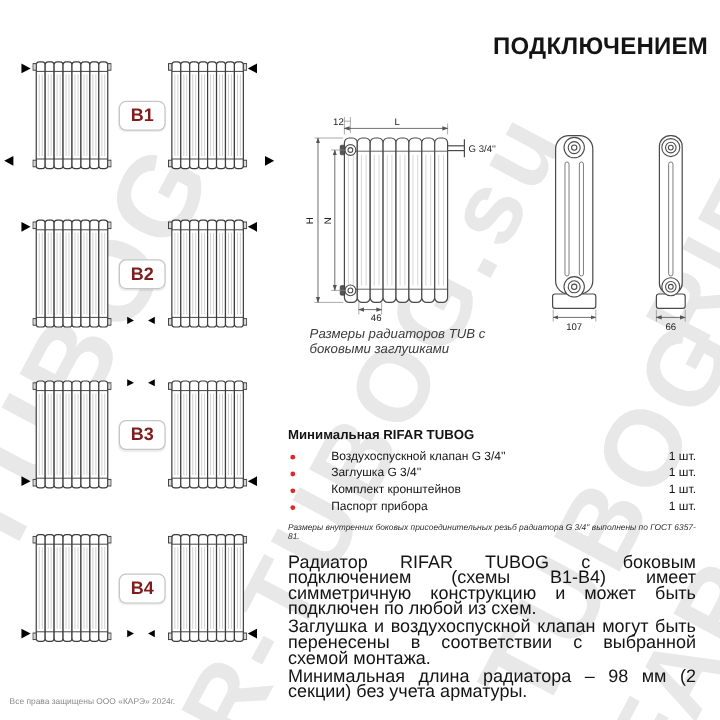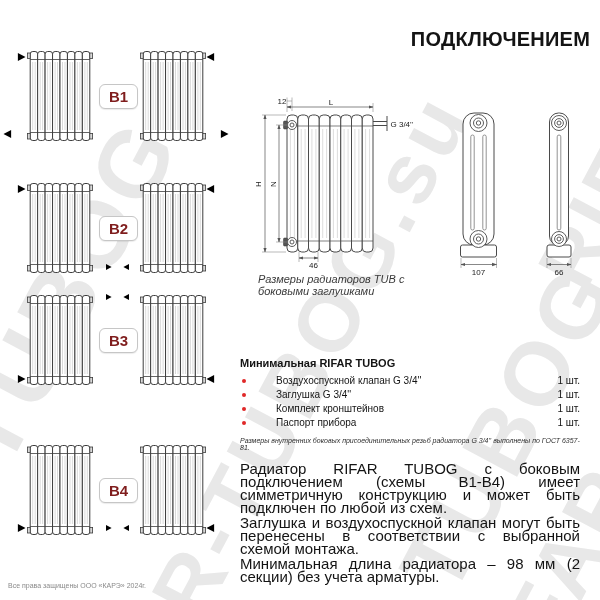--- a/index.html
+++ b/index.html
@@ -185,21 +185,21 @@
             <use href="#arrowG"></use>
           </svg>
         </span>
       <span class="ar sm flip" style="left:123px;top:82px">
           <svg class="arrow blue" viewBox="0 0 24 10">
             <use href="#arrowG"></use>
           </svg>
         </span>
     </div>
 
-    <div class="scheme-row" style="top:292px">
+    <div class="scheme-row" style="top:314px">
       <svg class="rad rad-l" viewBox="0 0 66 96">
           <use href="#radFront"></use>
         </svg>
       <svg class="rad rad-r" viewBox="0 0 66 96">
           <use href="#radFront"></use>
         </svg>
       <div class="slabel">
           <span>B3</span>
         </div>
       <span class="ar sm" style="left:95px;top:0px">

